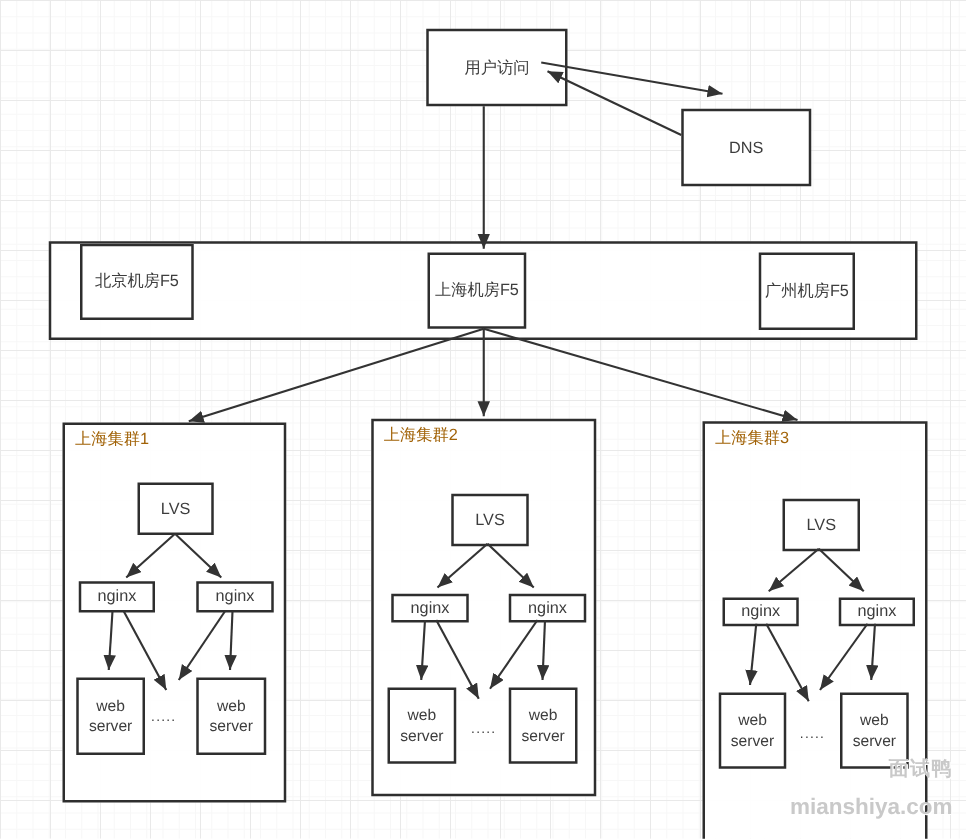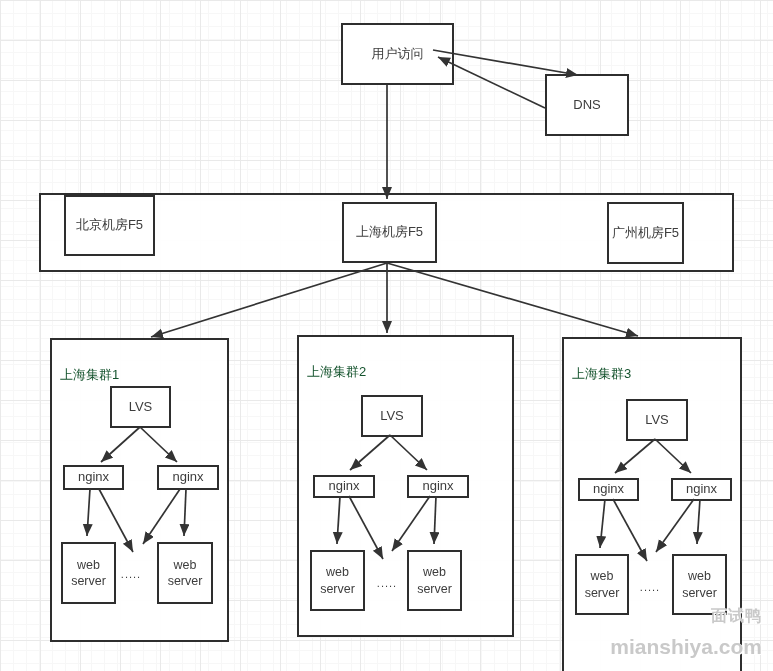--- a/index.html
+++ b/index.html
@@ -22,51 +22,51 @@
     background:#fff;border:2px solid #2e2e2e;
     display:flex;align-items:center;justify-content:center;
     color:#3d3d3d;font-size:13px;text-align:center;line-height:1.3;
     z-index:1;
   }
   .container{
     position:absolute;box-sizing:border-box;
     background:rgba(255,255,255,0.92);border:2px solid #2e2e2e;z-index:1;
   }
   .cluster-label{
-    position:absolute;left:8px;top:26px;font-size:13px;color:#14532d;z-index:2;
+    position:absolute;left:8px;top:2px;font-size:13px;color:#a16207;z-index:2;
   }
   .dots{
     position:absolute;font-size:11px;color:#3d3d3d;letter-spacing:1px;
     text-align:center;z-index:2;
   }
   svg.edges{position:absolute;left:0;top:0;z-index:3;pointer-events:none;}
   svg.edges line{stroke:#333333;stroke-width:1.7;}
   .wm{position:absolute;z-index:4;font-weight:bold;color:#c9c9c9;
       text-shadow:1px 1px 0 #ffffff;line-height:1;}
   .wm1{top:608px;right:11px;font-size:16px;letter-spacing:1px;}
-  .wm2{top:636px;right:11px;font-size:21px;}
+  .wm2{top:636px;right:11px;font-size:18px;}
 </style>
 </head>
 <body>
 
 <div class="canvas">
 
   <div class="box" style="left:341px;top:23px;width:113px;height:62px;">
     <span>用户访问</span>
   </div>
 
-  <div class="box" style="left:545px;top:74px;width:84px;height:62px;">
+  <div class="box" style="left:545px;top:87px;width:104px;height:62px;">
     <span>DNS</span>
   </div>
 
   <div class="container" style="left:39px;top:193px;width:695px;height:79px;">
     <div class="box" style="left:23px;top:0;width:91px;height:61px;">
       <span>北京机房F5</span>
     </div>
-    <div class="box" style="left:301px;top:7px;width:95px;height:61px;">
+    <div class="box" style="left:301px;top:7px;width:79px;height:61px;">
       <span>上海机房F5</span>
     </div>
     <div class="box" style="left:566px;top:7px;width:77px;height:62px;">
       <span>广州机房F5</span>
     </div>
   </div>
 
   <div class="container" style="left:50px;top:338px;width:179px;height:304px;">
     <div class="cluster-label">上海集群1</div>
     <div class="box" style="left:58px;top:46px;width:61px;height:42px;">
@@ -80,21 +80,21 @@
     </div>
     <div class="box" style="left:9px;top:202px;width:55px;height:62px;font-size:12.5px;">
       <span>web server</span>
     </div>
     <div class="box" style="left:105px;top:202px;width:56px;height:62px;font-size:12.5px;">
       <span>web server</span>
     </div>
     <div class="dots" style="left:64px;top:228px;width:30px;">.....</div>
   </div>
 
-  <div class="container" style="left:297px;top:335px;width:217px;height:302px;">
+  <div class="container" style="left:297px;top:335px;width:180px;height:302px;">
     <div class="cluster-label">上海集群2</div>
     <div class="box" style="left:62px;top:58px;width:62px;height:42px;">
       <span>LVS</span>
     </div>
     <div class="box" style="left:14px;top:138px;width:62px;height:23px;">
       <span>nginx</span>
     </div>
     <div class="box" style="left:108px;top:138px;width:62px;height:23px;">
       <span>nginx</span>
     </div>

